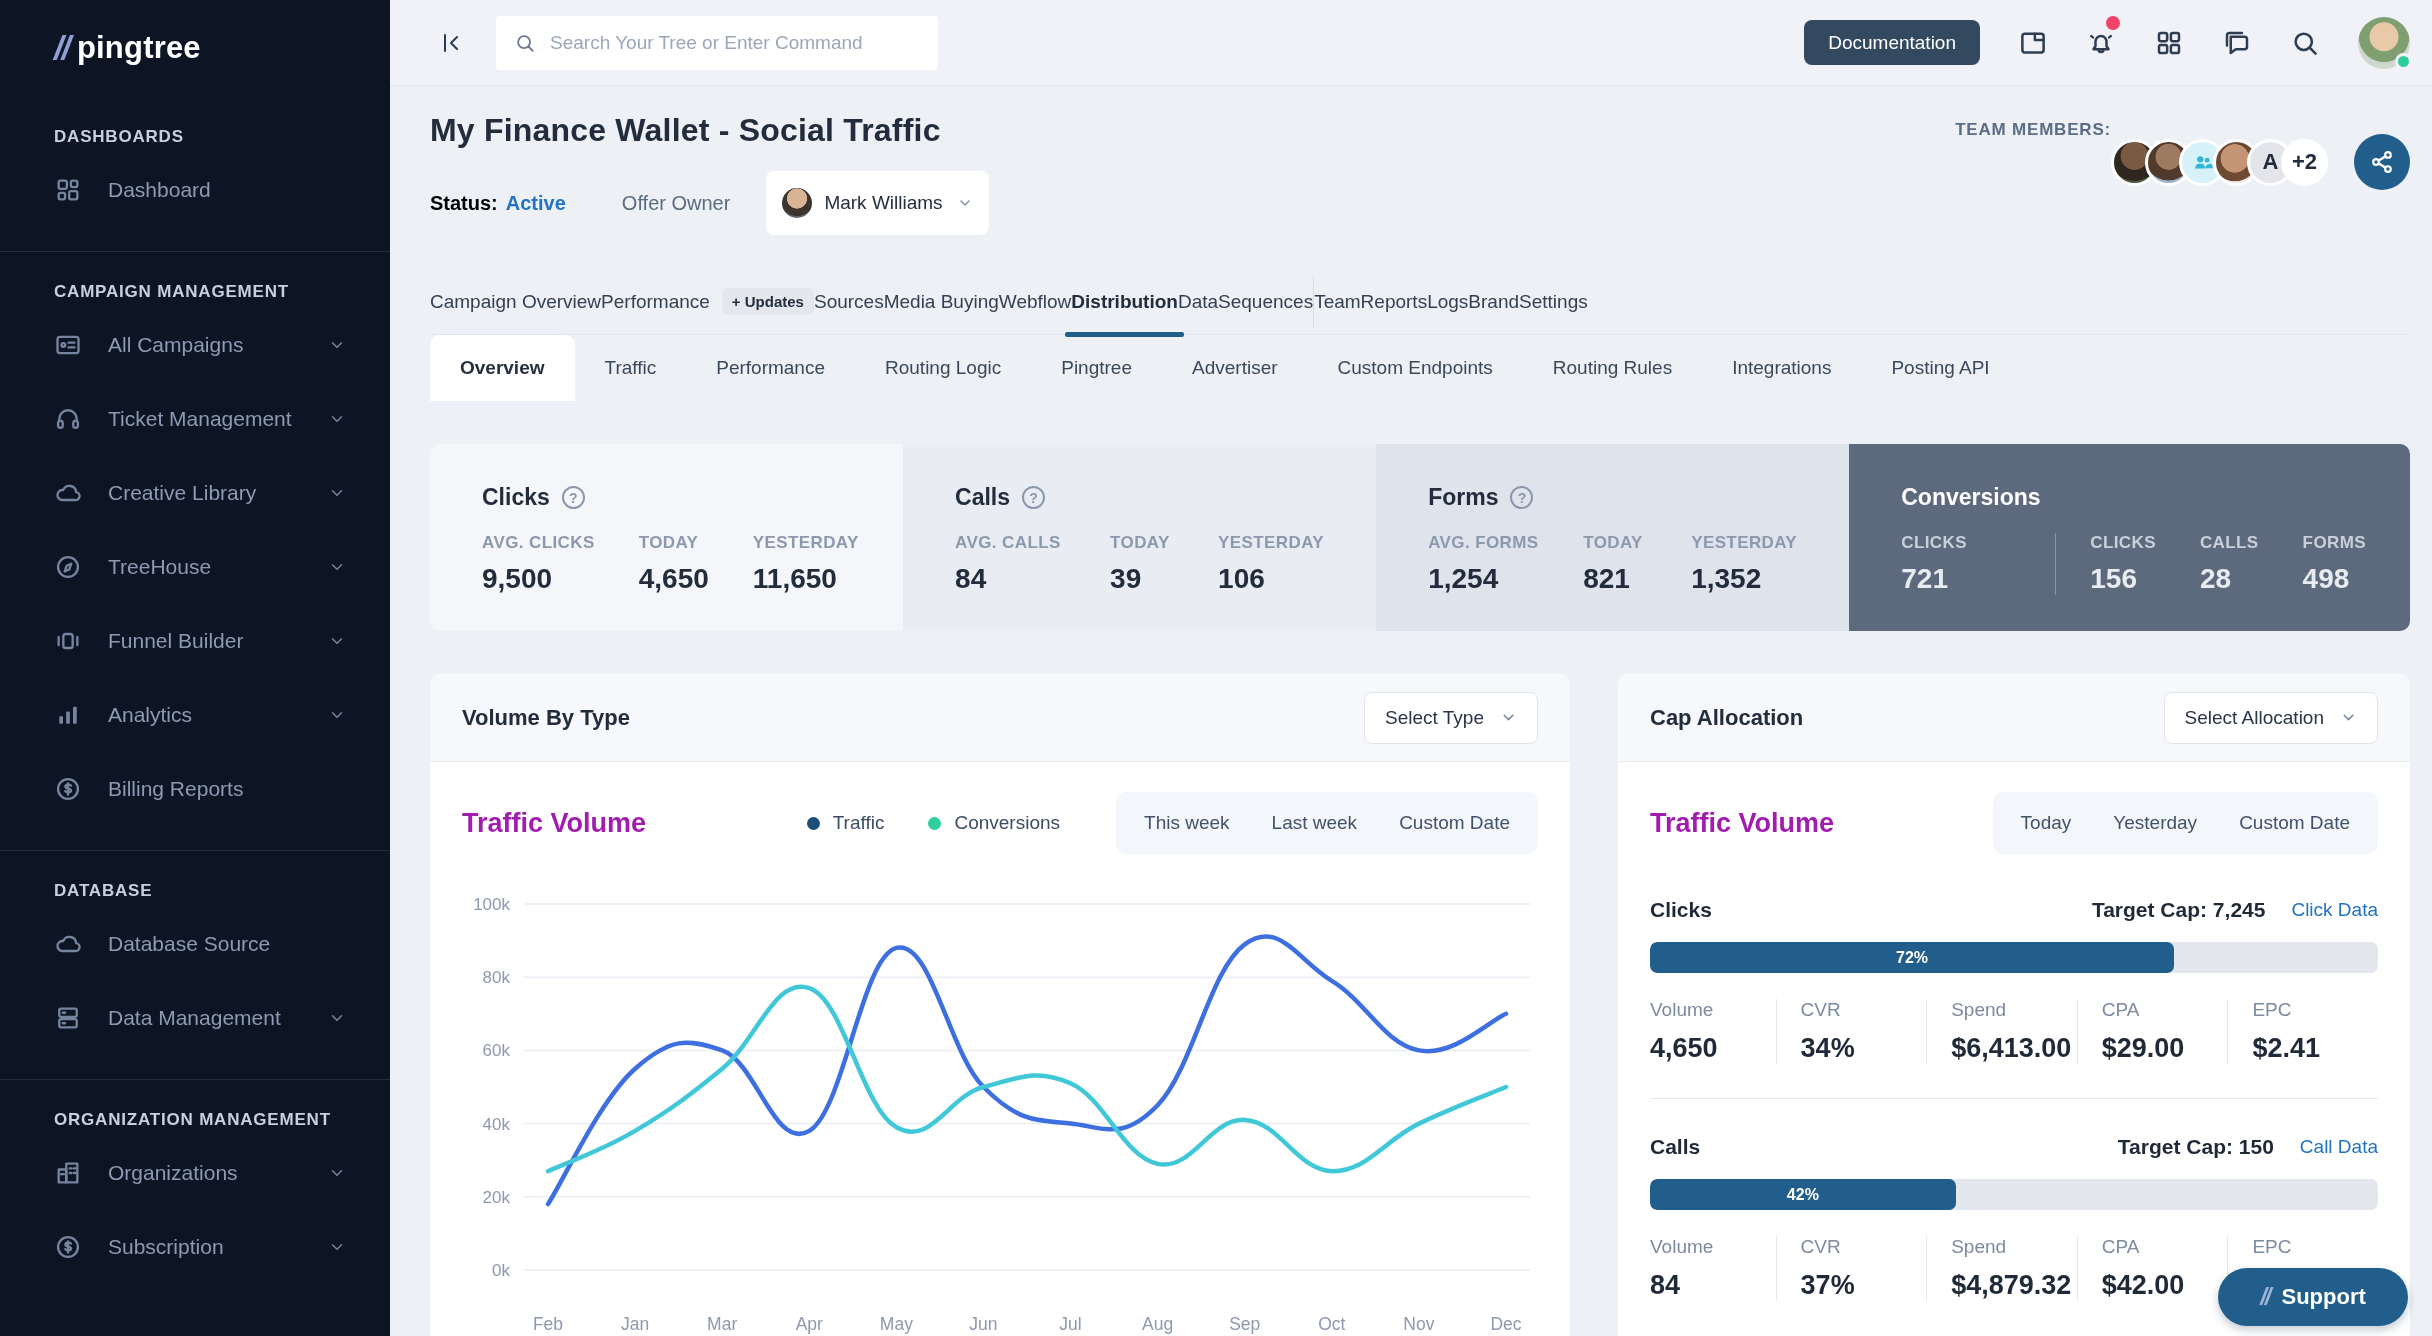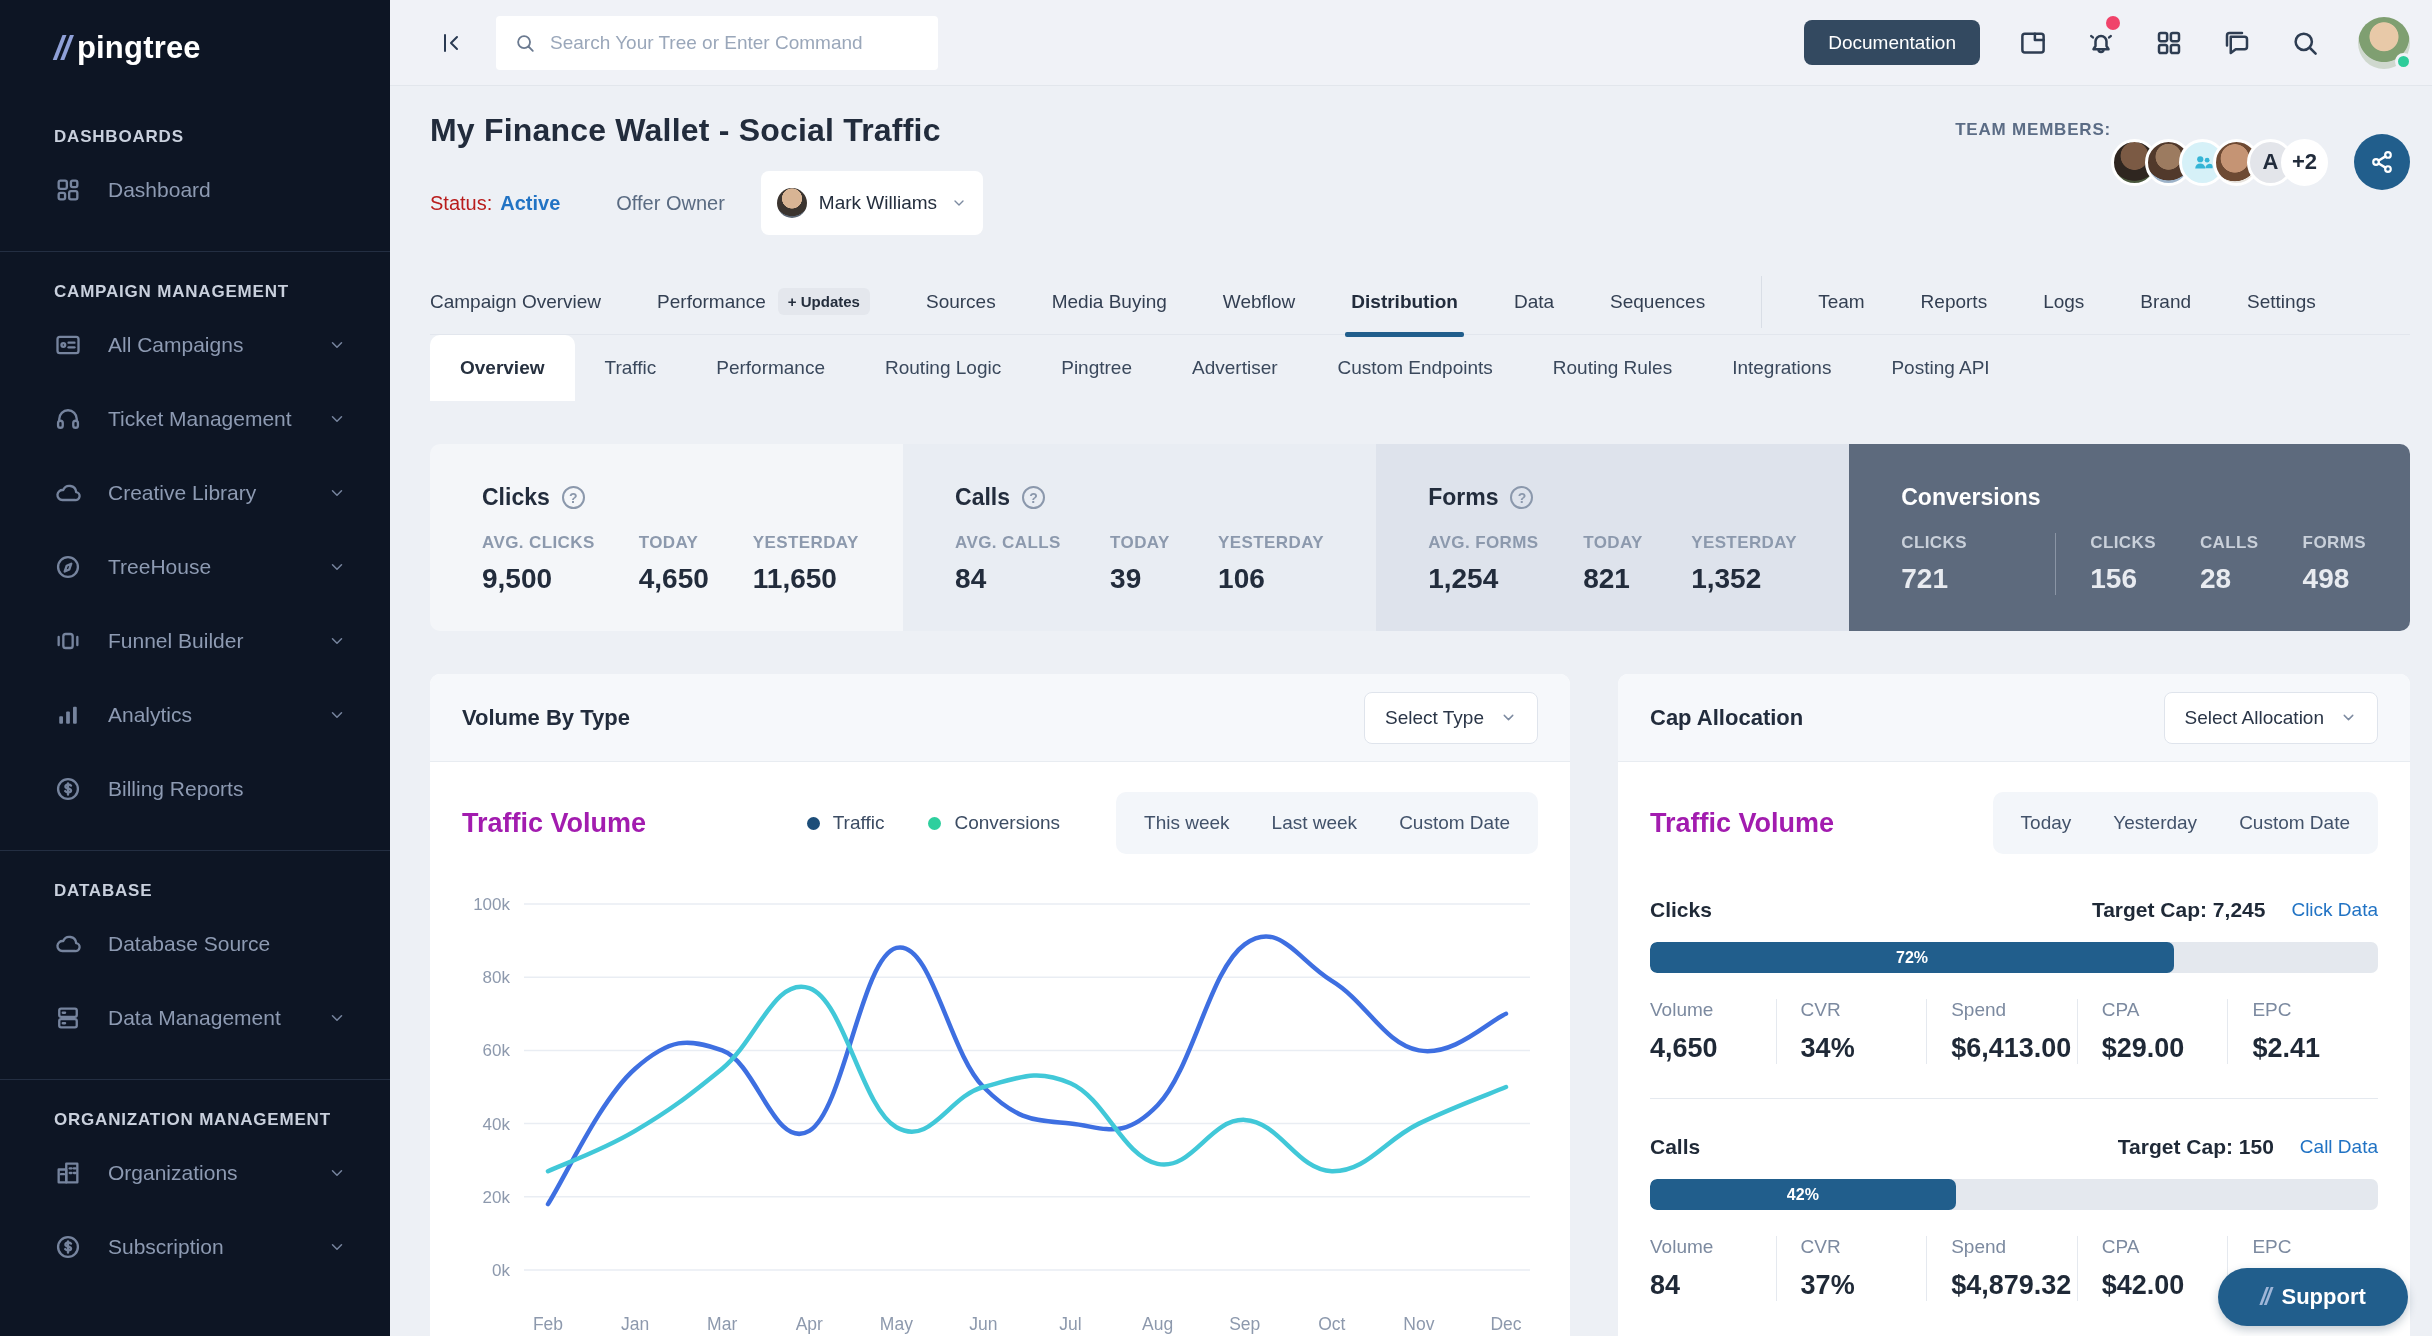--- a/index.html
+++ b/index.html
@@ -37,38 +37,38 @@
   .notif-dot { position:absolute; top:-12px; right:-4px; width:14px; height:14px; border-radius:50%; background:#f0436a; }
   .tb-avatar { width:52px; height:52px; border-radius:50%; background:radial-gradient(circle at 50% 38%, #e8c9a8 0 34%, #7f9f71 36% 60%, #cfd8ce 62%); position:relative; cursor:pointer; }
   .online-dot { position:absolute; right:-2px; bottom:-1px; width:17px; height:17px; border-radius:50%; background:#2ecc9a; border:3px solid #f0f2f7; }
 
   .content { flex:1; padding:26px 22px 8px 40px; position:relative; overflow:hidden; }
 
   
   .page-head { display:flex; justify-content:space-between; align-items:flex-start; }
   .page-title { font-size:32px; font-weight:bold; color:#222c3c; letter-spacing:0.2px; }
   .status-row { display:flex; align-items:center; margin-top:22px; font-size:20px; }
-  .status-label { color:#b91c1c; }
+  .status-label { color:#000000;font-weight:bold; }
   .status-value { color:#2173c4; margin-left:8px; font-weight:bold; font-weight:600; }
   .owner-label { color:#5a6b82; margin-left:56px; }
   .owner-pill { margin-left:36px; background:#ffffff; border-radius:8px; height:64px; display:flex; align-items:center; padding:0 16px; cursor:pointer; }
   .owner-avatar { width:30px; height:30px; border-radius:50%; background:radial-gradient(circle at 50% 35%, #d8b494 0 40%, #3b342f 42% 70%, #5a6472 72%); margin-right:12px; }
   .owner-name { font-size:19px; color:#242e3d; margin-right:14px; }
   .team-block { display:flex; flex-direction:row; align-items:flex-start; padding-top:8px; }
   .team-label { font-size:17px; font-weight:bold; color:#5b6c85; letter-spacing:0.8px; }
   .team-row { display:flex; align-items:center; margin-top:14px; }
   .avatar-stack { display:flex; }
   .t-av { width:47px; height:47px; border-radius:50%; border:3px solid #ffffff; margin-left:-13px; display:flex; align-items:center; justify-content:center; font-size:22px; font-weight:bold; color:#222c3c; }
   .t-av:first-child { margin-left:0; }
   .t-av svg { width:22px; height:22px; }
   .share-btn { width:56px; height:56px; border-radius:50%; background:#215e8c; color:#fff; display:flex; align-items:center; justify-content:center; margin-left:26px; cursor:pointer; }
   .share-btn svg { width:26px; height:26px; }
 
   
-  .main-tabs { display:flex; align-items:center; gap:56px; margin-top:34px; border-bottom:1px solid #e2e6ed; height:66px; }
+  .main-tabs { display:flex; align-items:center; margin-top:34px; border-bottom:1px solid #e2e6ed; height:66px; }
   .m-tab { font-size:19px; color:#333f52; height:66px; display:flex; align-items:center; cursor:pointer; position:relative; white-space:nowrap; }
   .m-tab.active { color:#222c3c; font-weight:bold; }
   .m-tab.active::after { content:""; position:absolute; left:-6px; right:-6px; bottom:-2px; height:5px; background:#215e8c; border-radius:2px; }
   .m-tab .upd-badge { background:#e4e7ed; color:#242e3d; font-size:15px; font-weight:bold; border-radius:6px; padding:5px 10px; margin-left:12px; }
   .tab-divider { width:1px; height:52px; background:#d9dee6; }
   .sub-tabs { display:flex; align-items:stretch; height:66px; }
   .s-tab { font-size:19px; color:#3a485c; padding:0 30px; display:flex; align-items:center; cursor:pointer; white-space:nowrap; }
   .s-tab.active { background:#ffffff; border-radius:10px 10px 0 0; color:#26303f; font-weight:bold; }
 
   

